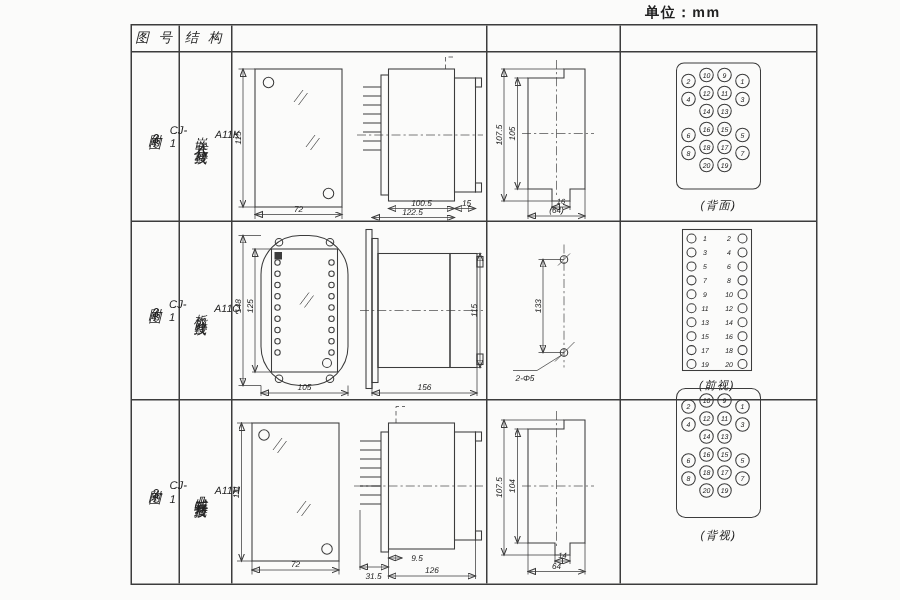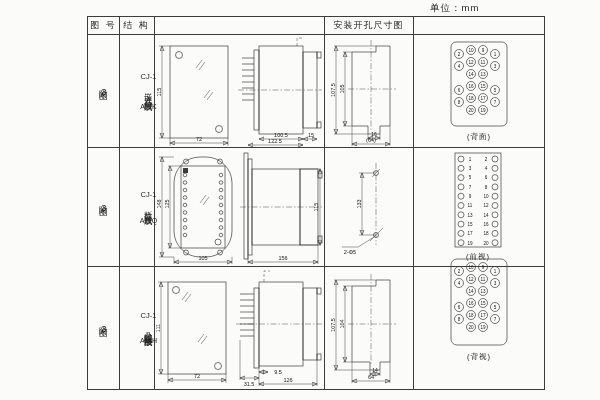--- a/index.html
+++ b/index.html
@@ -1,26 +1,26 @@
 <!DOCTYPE html>
 <html><head>
 <meta charset="utf-8">
 <style>
   html,body{margin:0;padding:0;}
   body{width:600px;height:400px;background:#fbfbfa;position:relative;overflow:hidden;
        font-family:"Liberation Sans","DejaVu Sans",sans-serif;color:#222;}
   .abs{position:absolute;}
-  #unit{top:2px;left:430px;font-size:9.5px;letter-spacing:1px;}
+  #unit{top:2px;left:430px;font-size:9.5px;letter-spacing:1px;font-weight:bold;}
   #tbl{left:87px;top:16px;width:456px;height:372px;border:1px solid #3c3c3c;box-sizing:content-box;}
   .vline{position:absolute;top:0;bottom:0;width:1px;background:#3c3c3c;}
   .hline{position:absolute;left:0;right:0;height:1px;background:#3c3c3c;}
-  .cell{position:absolute;display:flex;align-items:center;justify-content:center;}
+  .cell{position:absolute;display:flex;align-items:center;justify-content:center;font-style:italic;}
   .hdr{font-size:9px;letter-spacing:2px;white-space:nowrap;}
   .vtext{writing-mode:vertical-rl;text-orientation:upright;font-size:8.5px;letter-spacing:2px;line-height:1;}
-  .structcell{flex-direction:column;gap:5px;margin-left:12px;}
+  .structcell{flex-direction:row;gap:5px;}
   .model{font-size:7.5px;}
   .code{font-size:7px;}
   svg{display:block;}
   svg line,svg rect,svg circle,svg path,svg polyline,svg polygon{stroke:#3c3c3c;stroke-width:.7;fill:none;}
   svg .thin{stroke-width:.5;}
   svg .dash{stroke-dasharray:3 2;stroke-width:.5;}
   svg .cl{stroke-dasharray:6 2 1.5 2;stroke-width:.45;}
   svg .dim{stroke-width:.5;marker-start:url(#ar);marker-end:url(#ar);}
   svg .fillsq{fill:#3c3c3c;stroke:none;}
   svg text{fill:#222;stroke:none;font-family:"Liberation Sans","DejaVu Sans",sans-serif;}
@@ -46,21 +46,20 @@
   <div class="vline" style="left:31px"></div>
   <div class="vline" style="left:66px"></div>
   <div class="vline" style="left:236px"></div>
   <div class="vline" style="left:325px"></div>
   <div class="hline" style="top:17px"></div>
   <div class="hline" style="top:130px"></div>
   <div class="hline" style="top:249px"></div>
 
   <div class="cell hdr" style="left:0;top:0;width:31px;height:17px">图 号</div>
   <div class="cell hdr" style="left:31px;top:0;width:35px;height:17px">结 构</div>
-  <div class="cell hdr" style="left:236px;top:0;width:89px;height:17px;letter-spacing:1px">安装开孔尺寸图</div>
 
   <div class="cell" style="left:0;top:17px;width:31px;height:113px">
     <span class="vtext">附图3</span>
   </div>
   <div class="cell structcell" style="left:31px;top:17px;width:35px;height:113px">
     <span class="model">CJ-1</span>
     <span class="vtext">嵌入式后接线</span>
     <span class="code">A11K</span>
   </div>
 

